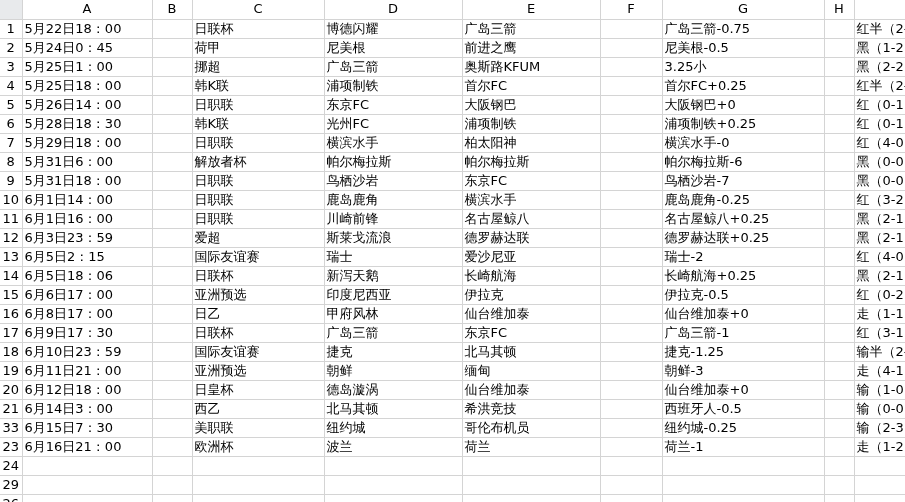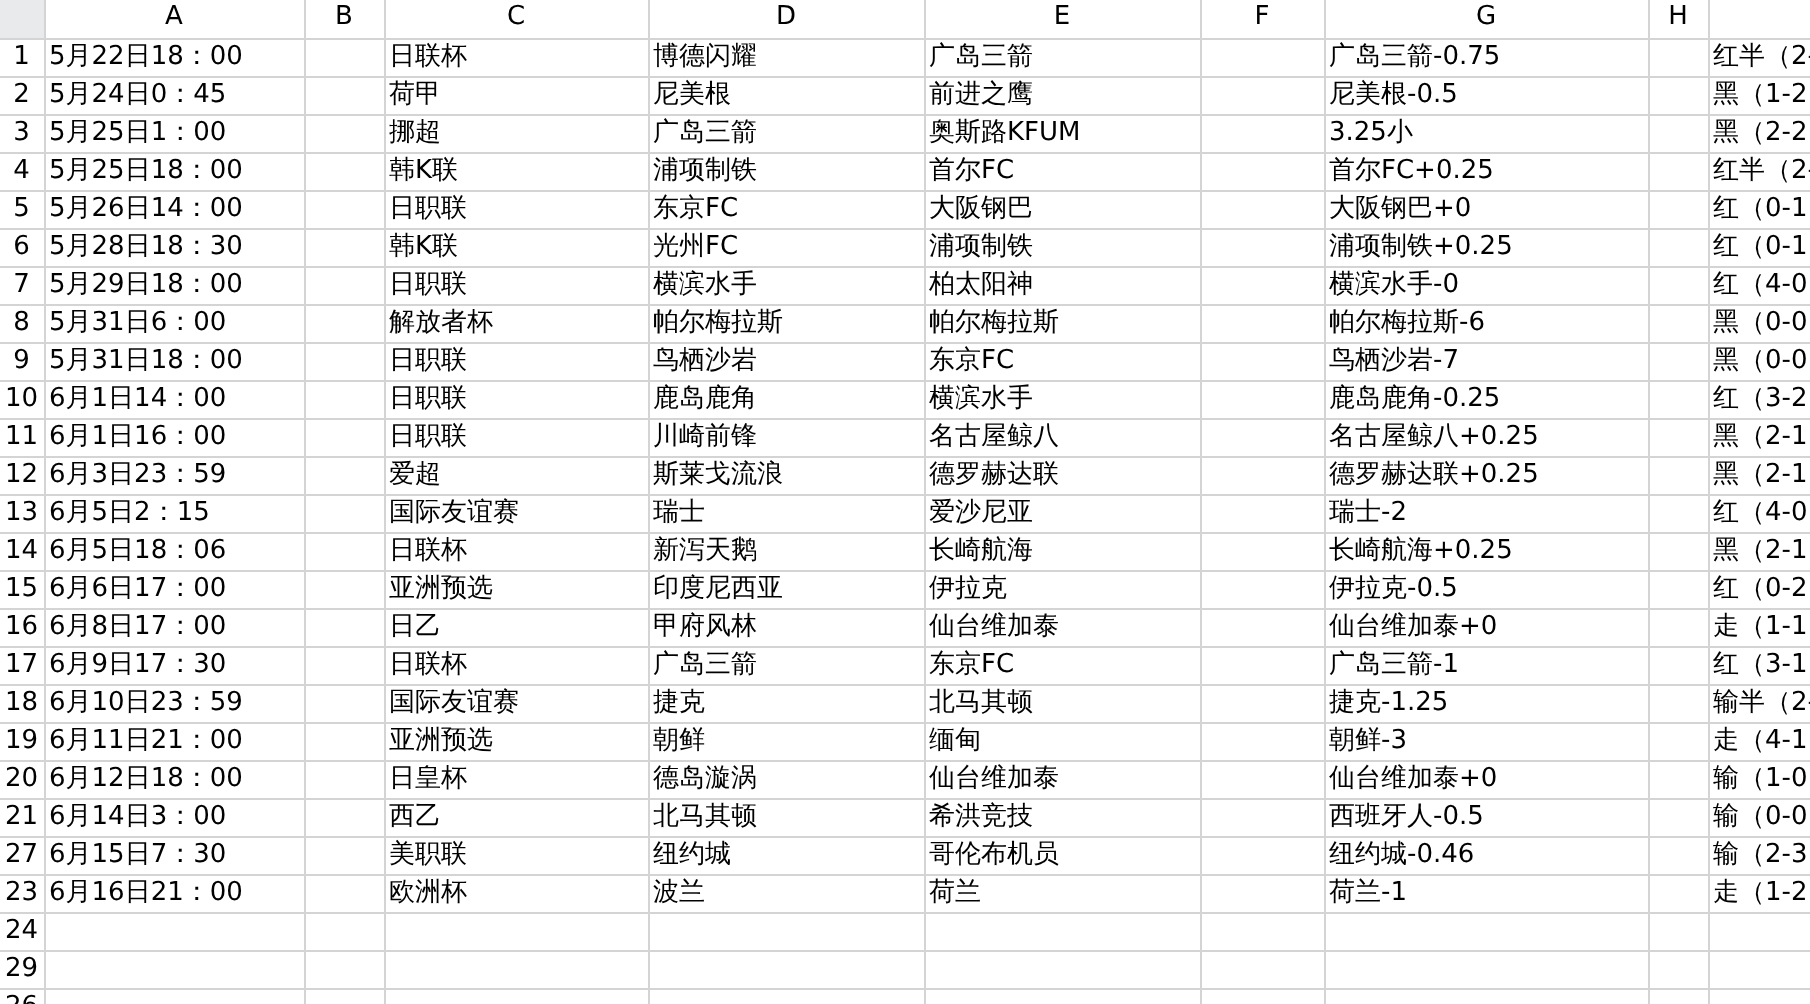--- a/index.html
+++ b/index.html
@@ -362,28 +362,28 @@
           <td class="c-league">西乙</td>
           <td class="c-home">北马其顿</td>
           <td class="c-away">希洪竞技</td>
           <td class="c-blank"></td>
           <td class="c-line">西班牙人-0.5</td>
           <td></td>
           <td class="c-result dark">输（0-0）</td>
           <td class="c-tail"></td>
         </tr>
         <tr>
-          <td class="rowhead">27</td>
+          <td class="rowhead">33</td>
           <td class="c-date">6月15日7：30</td>
           <td></td>
           <td class="c-league">美职联</td>
           <td class="c-home">纽约城</td>
           <td class="c-away">哥伦布机员</td>
           <td class="c-blank"></td>
-          <td class="c-line">纽约城-0.46</td>
+          <td class="c-line">纽约城-0.25</td>
           <td></td>
           <td class="c-result dark">输（2-3）</td>
           <td class="c-tail"></td>
         </tr>
         <tr>
           <td class="rowhead">23</td>
           <td class="c-date">6月16日21：00</td>
           <td></td>
           <td class="c-league">欧洲杯</td>
           <td class="c-home">波兰</td>

